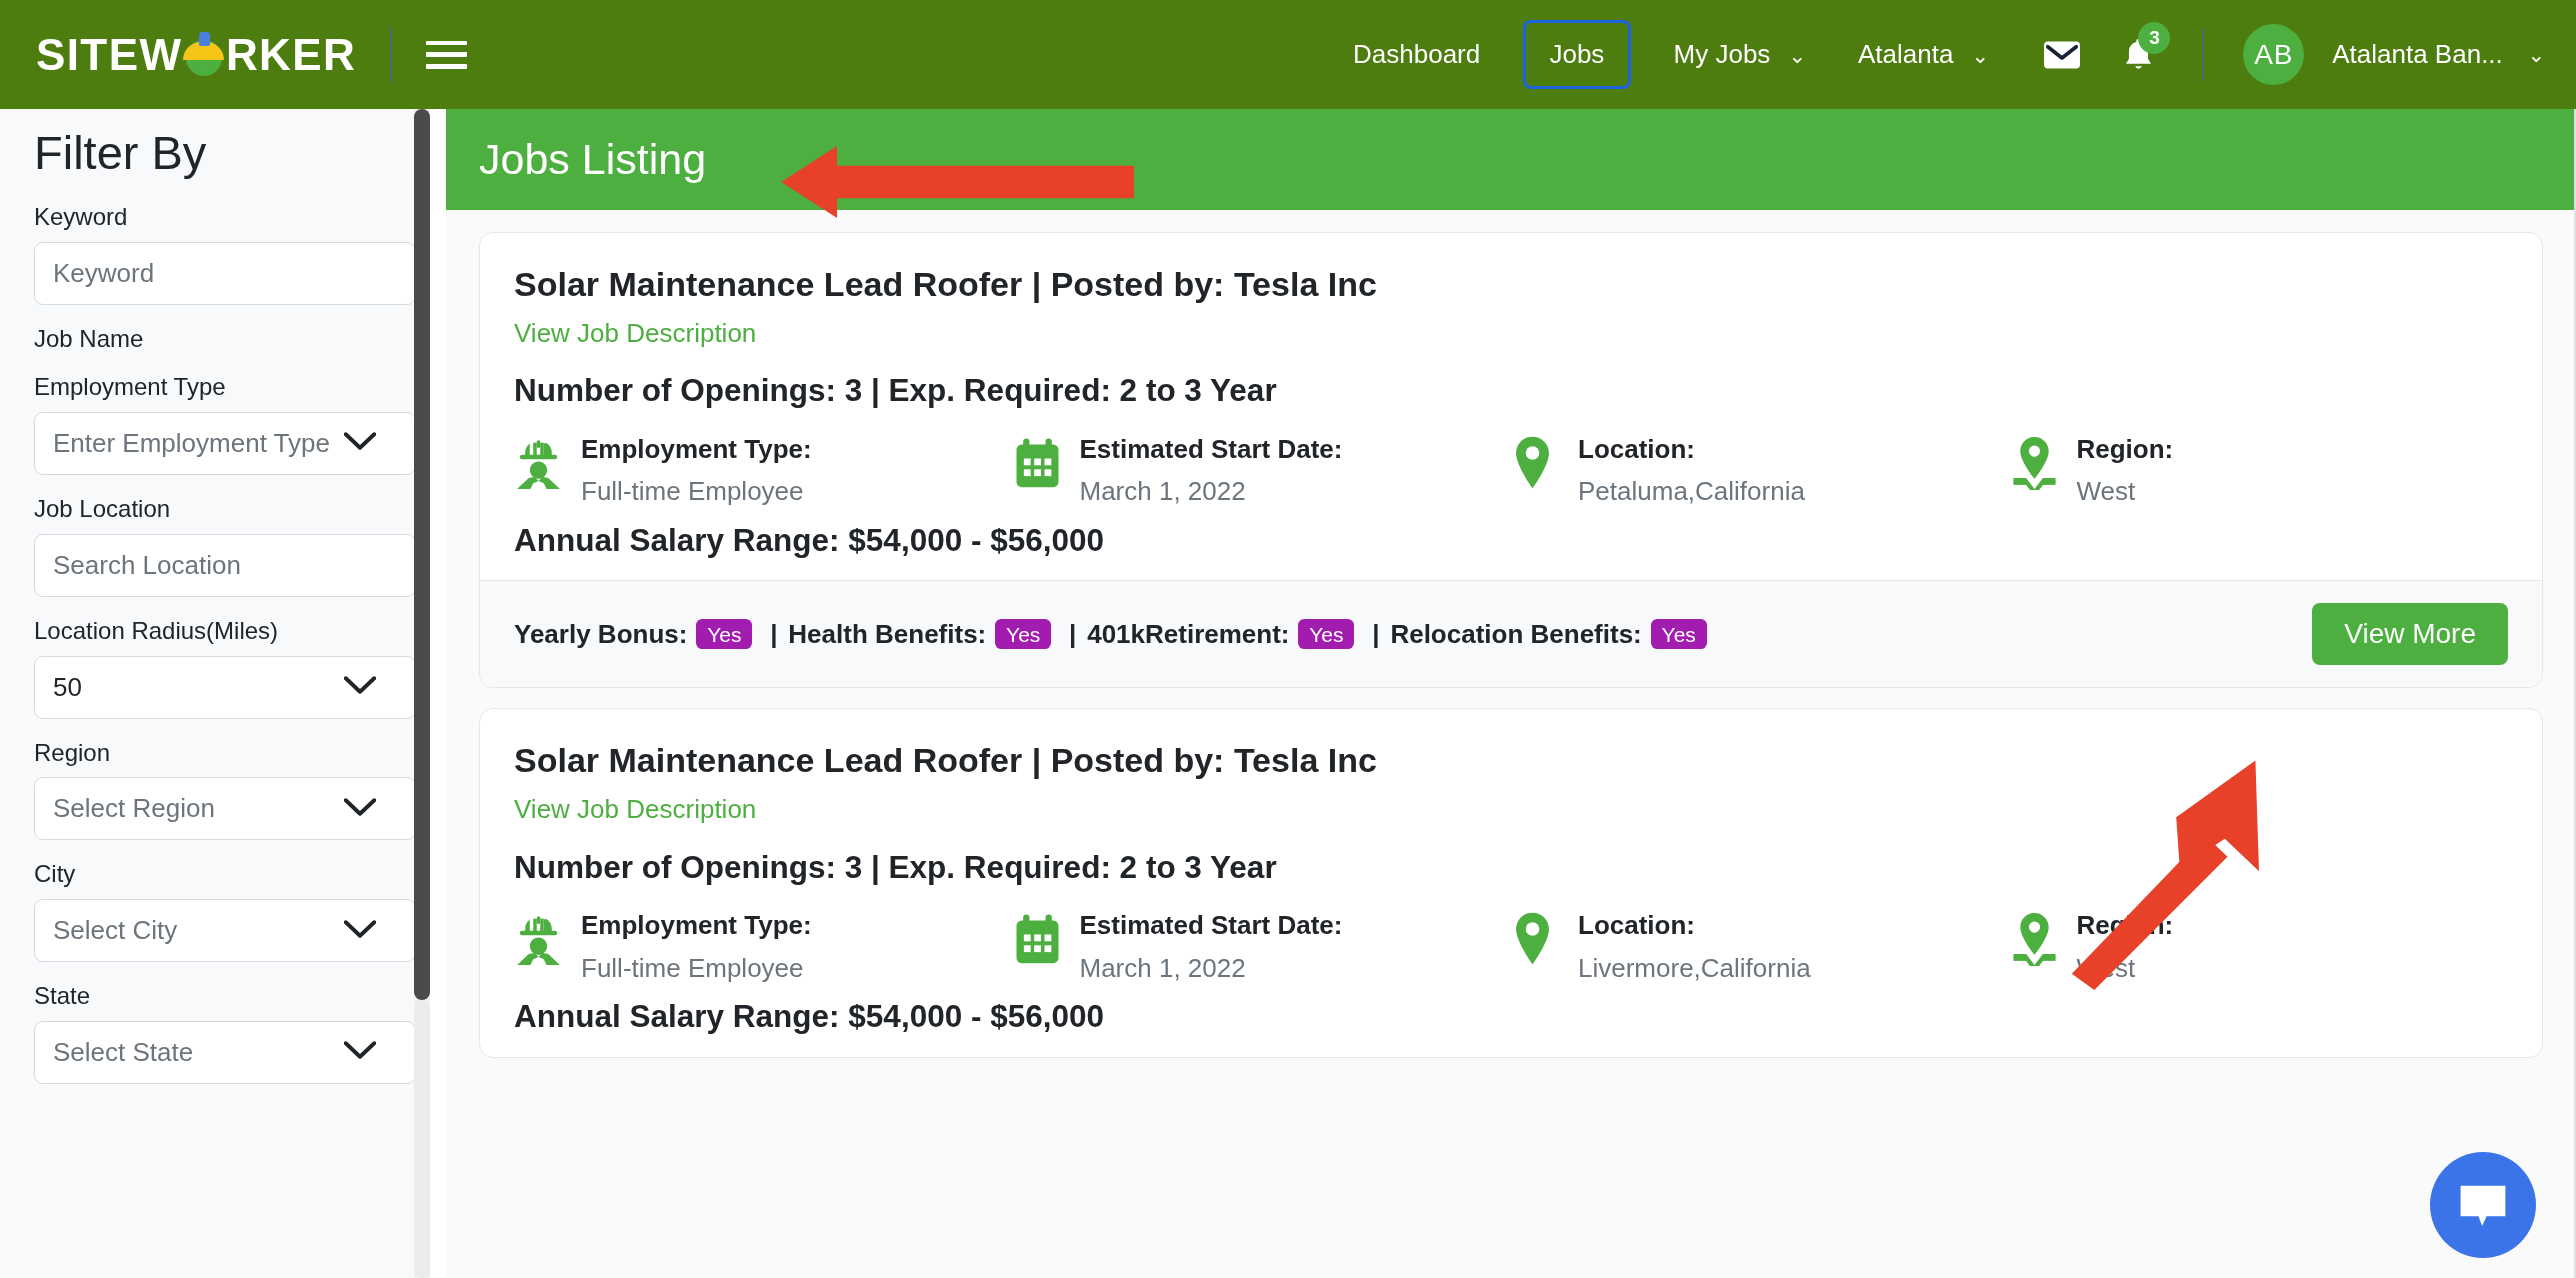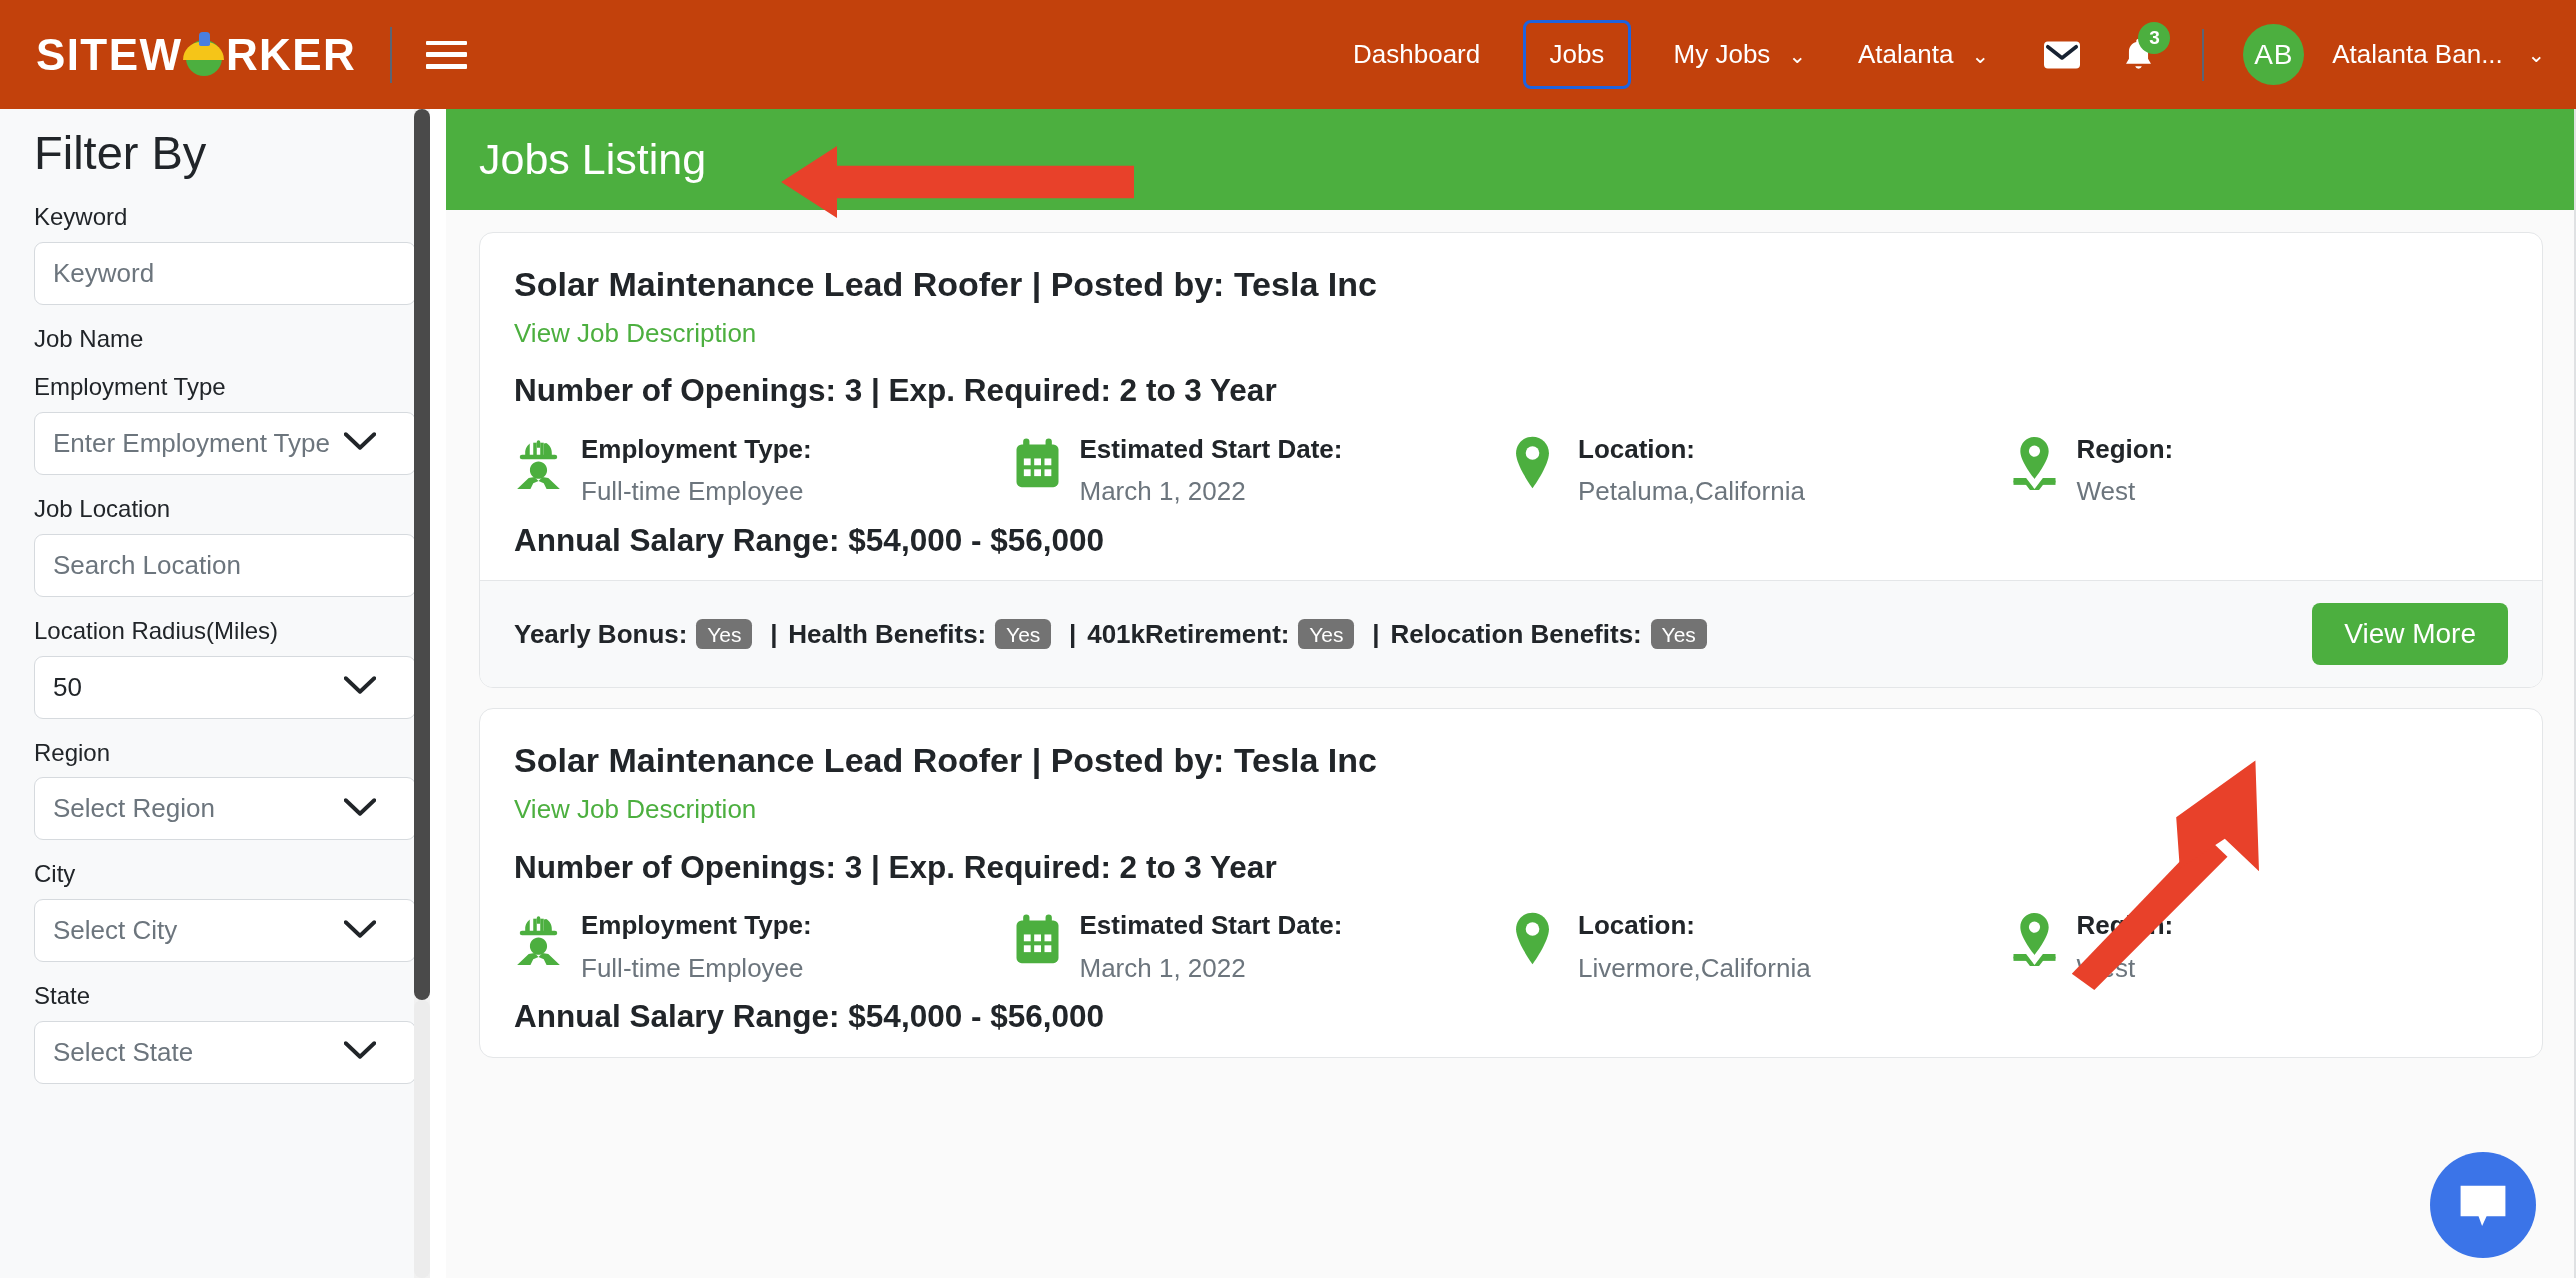--- a/index.html
+++ b/index.html
@@ -7,21 +7,21 @@
     width: 2576px; height: 1278px;
     font-family: "Liberation Sans", sans-serif;
     background: #ffffff;
     overflow: hidden;
   }
 
   
   .navbar {
     position: absolute; top: 0; left: 0;
     width: 2576px; height: 109px;
-    background: #c2410c;
+    background: #4d7c0f;
     display: flex; align-items: center;
   }
   .brand-wrap { display: flex; align-items: center; padding-left: 36px; }
   .brand {
     color: #ffffff;
     font-size: 44px;
     font-weight: 700;
     letter-spacing: 1.4px;
     display: flex; align-items: center;
     white-space: nowrap;
@@ -219,21 +219,21 @@
   }
   .card-footer {
     background: #f8f9fa;
     border-top: 1.8px solid #e4e6e8;
     padding: 21.6px 34px;
     display: flex; align-items: center; justify-content: space-between;
   }
   .benefits { display: flex; align-items: center; flex-wrap: nowrap; }
   .benefit-label { font-size: 26px; font-weight: 700; color: #212529; white-space: nowrap; }
   .yes-badge {
-    background: #737373; color: #ffffff;
+    background: #a21caf; color: #ffffff;
     font-size: 21px; font-weight: 500;
     border-radius: 6.3px;
     padding: 4.5px 10.8px;
     margin: 0 7.2px 0 9px;
     line-height: 1;
     text-align: right;
   }
   .bsep { color: #212529; font-size: 26px; font-weight: 700; margin: 0 10.8px; }
   .view-more-btn {
     background: #4caf3f; color: #ffffff;

